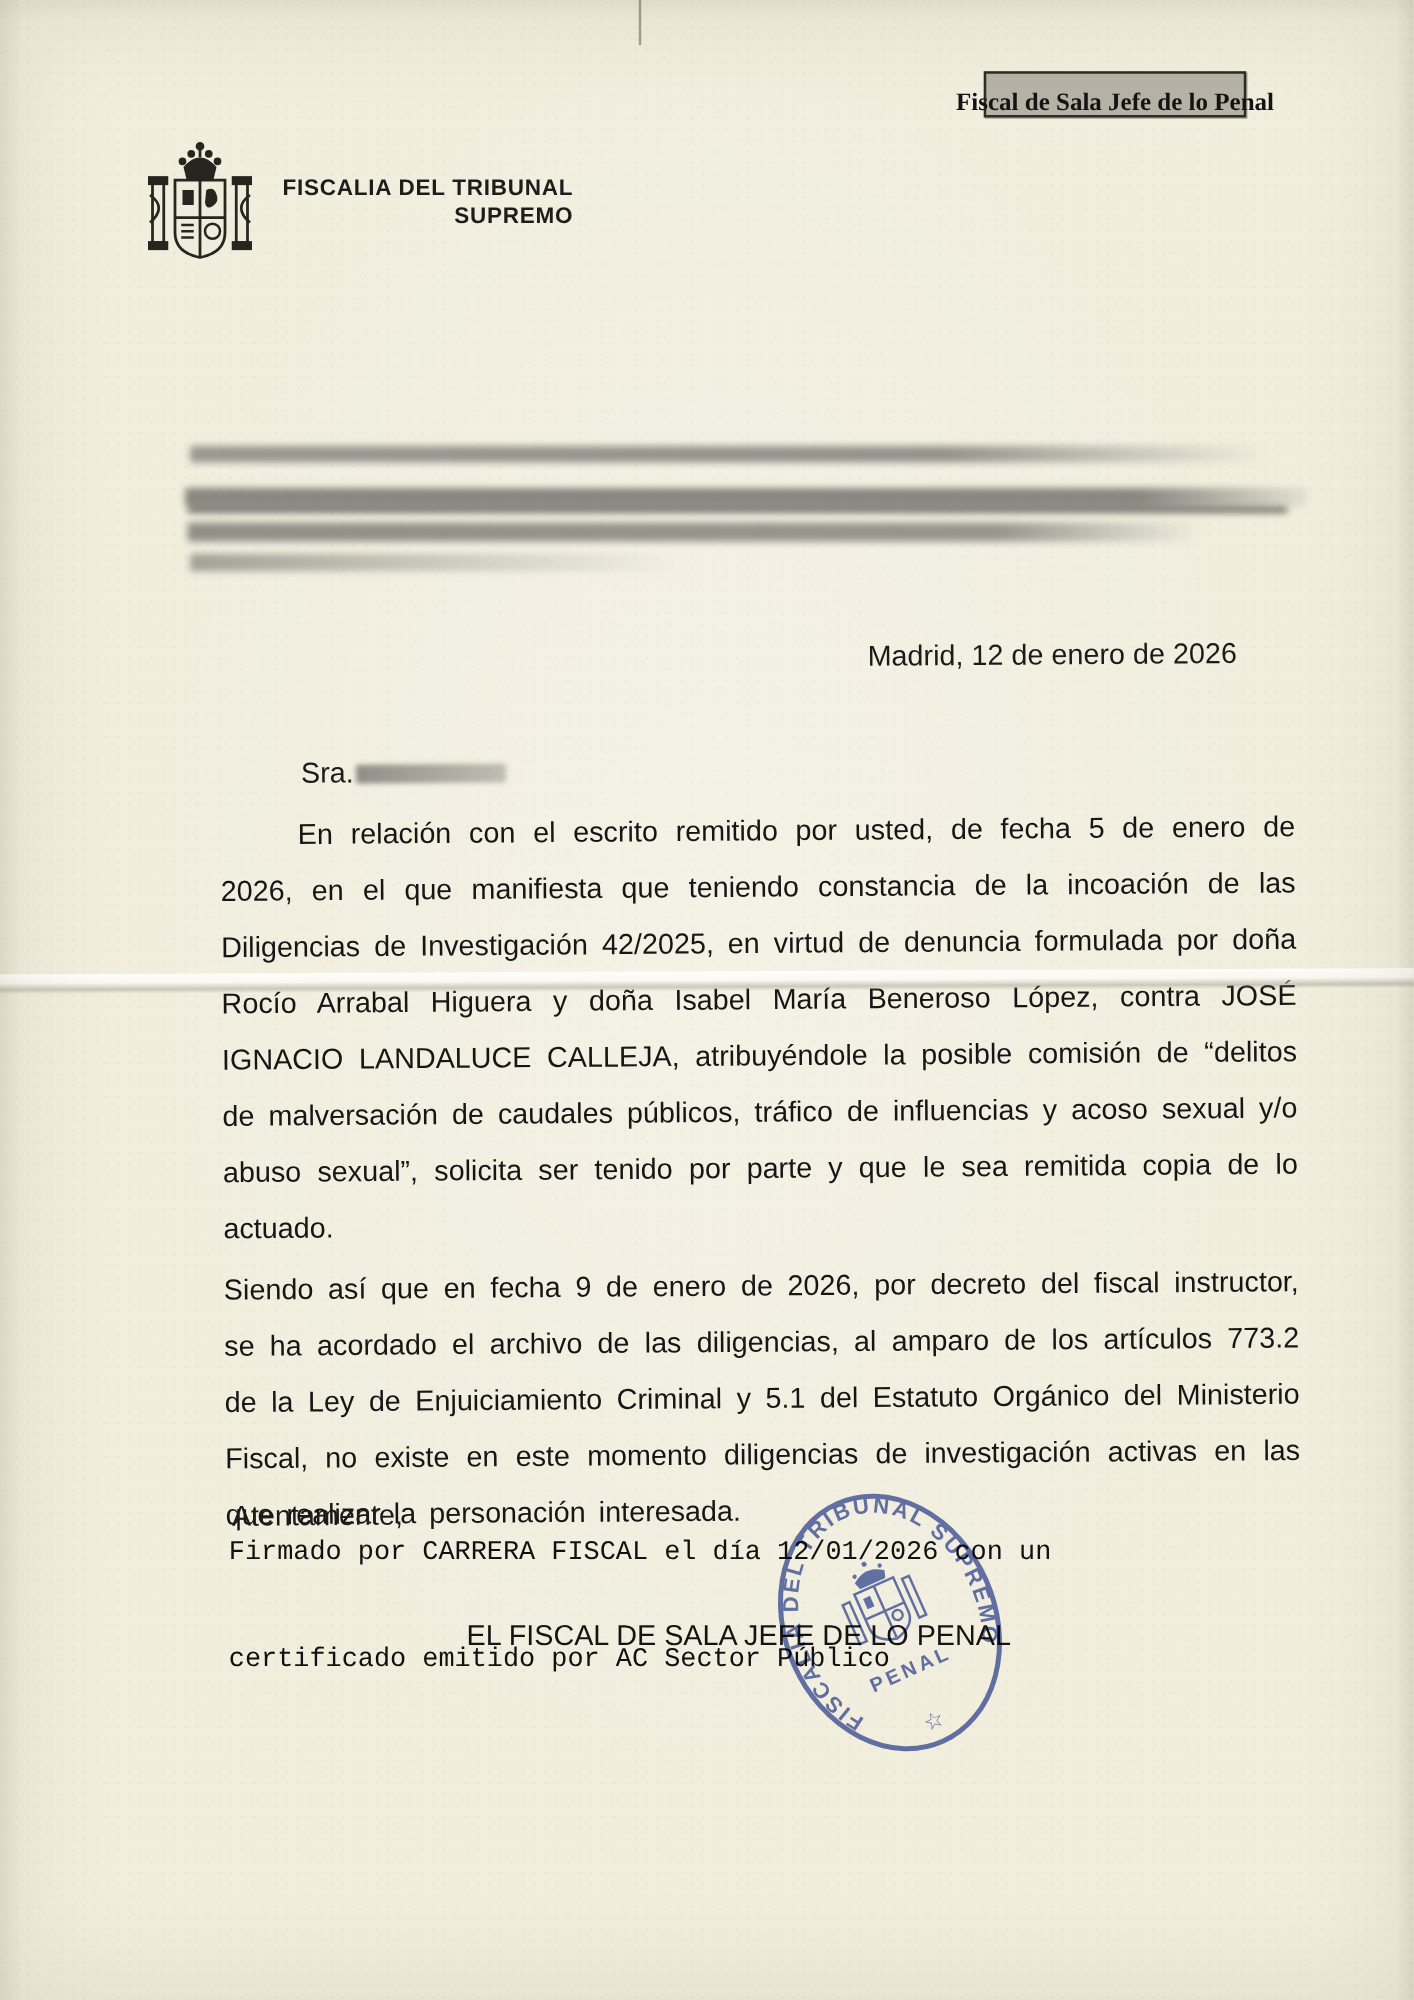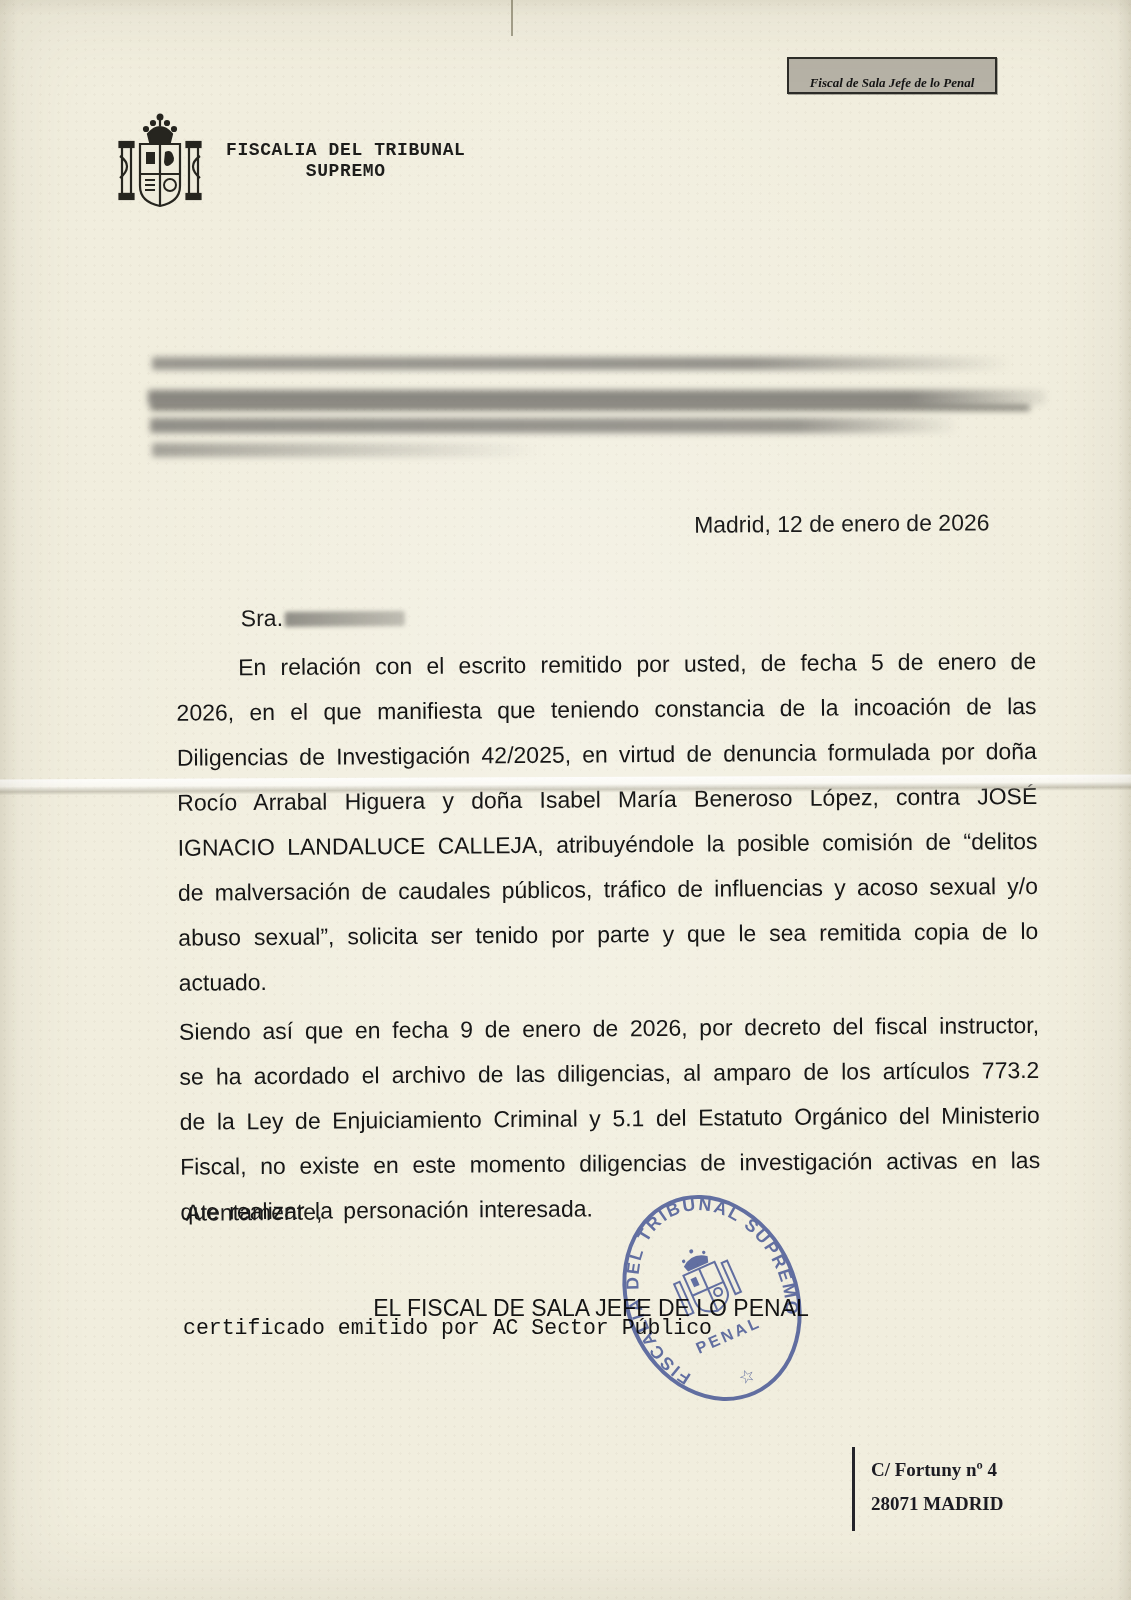--- a/index.html
+++ b/index.html
@@ -25,27 +25,27 @@
     background:rgba(100,95,70,0.55);filter:blur(0.4px);}
   .crease{position:absolute;left:0;top:777px;width:1131px;height:16px;
     background:linear-gradient(to bottom, rgba(255,255,255,0.85) 0%, rgba(255,255,255,0.55) 45%, rgba(140,136,122,0.38) 78%, rgba(140,136,122,0) 100%);
     transform:rotate(-0.25deg);pointer-events:none;}
 
   
   .office-box{position:absolute;left:787px;top:57px;width:210px;height:37px;
     background:#b6b2a6;border:2px solid #2c2c28;box-sizing:border-box;
     display:flex;align-items:center;justify-content:center;
     box-shadow:1px 1px 0 rgba(60,58,50,0.4);}
-  .office-box span{font-family:"Liberation Serif", serif;font-style:italic;font-weight:bold;
-    font-size:13px;color:#141414;white-space:nowrap;margin-top:14px;}
+  .office-box span{font-family:"Liberation Serif", serif;font-weight:bold;
+    font-size:20px;color:#141414;white-space:nowrap;margin-top:14px;}
 
   
   .letterhead{position:absolute;left:110px;top:112px;display:flex;align-items:flex-start;}
-  .org{margin-left:16px;margin-top:28px;font-family:Liberation Mono, monospace;
-    font-weight:bold;font-size:18px;letter-spacing:0.6px;color:#1d1d1b;text-align:center;}
+  .org{margin-left:16px;margin-top:28px;font-family:Liberation Sans, sans-serif;
+    font-weight:bold;font-size:18px;letter-spacing:0.6px;color:#1d1d1b;text-align:right;}
   .org .l1{white-space:nowrap;}
   .org .l2{margin-top:1px;}
 
   
   .redactions{position:absolute;left:0;top:0;filter:blur(3px);}
   .rbar{position:absolute;border-radius:2px;}
   .r1{left:152px;top:357px;width:860px;height:13px;
       background:linear-gradient(to right, rgba(125,123,118,0.75) 0%, rgba(125,123,118,0.8) 70%, rgba(125,123,118,0) 100%);}
   .r2{left:148px;top:390px;width:898px;height:15px;
       background:linear-gradient(to right, rgba(118,116,111,0.85) 0%, rgba(118,116,111,0.85) 85%, rgba(118,116,111,0.1) 100%);}
@@ -150,20 +150,21 @@
     <div class="date-line">Madrid, 12 de enero de 2026</div>
 
     <div class="salutation"><span>Sra.</span><span class="r-name"></span></div>
 
     <div class="para p1">En relación con el escrito remitido por usted, de fecha 5 de enero de 2026, en el que manifiesta que teniendo constancia de la incoación de las Diligencias de Investigación 42/2025, en virtud de denuncia formulada por doña Rocío Arrabal Higuera y doña Isabel María Beneroso López, contra JOSÉ IGNACIO LANDALUCE CALLEJA, atribuyéndole la posible comisión de “delitos de malversación de caudales públicos, tráfico de influencias y acoso sexual y/o abuso sexual”, solicita ser tenido por parte y que le sea remitida copia de lo actuado.</div>
     <div class="para p2">Siendo así que en fecha 9 de enero de 2026, por decreto del fiscal instructor, se ha acordado el archivo de las diligencias, al amparo de los artículos 773.2 de la Ley de Enjuiciamiento Criminal y 5.1 del Estatuto Orgánico del Ministerio Fiscal, no existe en este momento diligencias de investigación activas en las que realizar la personación interesada.</div>
 
     <div class="closing">Atentamente,</div>
   </div>
 
+  <div class="sig-mono sm1">Firmado por CARRERA FISCAL el día 12/01/2026 con un</div>
   <div class="sig-mono sm2">certificado emitido por AC Sector Público</div>
   <div class="sig-title">EL FISCAL DE SALA JEFE DE LO PENAL</div>
 
   <svg class="stamp" viewBox="0 0 234 272">
     <g transform="rotate(-24 117 136)" fill="none" stroke="#5263ae">
       <ellipse cx="117" cy="136" rx="84" ry="104" stroke-width="4"></ellipse>
       <path id="ringPath" d="M 68.5 199.6 A 70 90 0 1 1 166.5 199.6" stroke="none"></path>
       <text font-family="Liberation Sans, sans-serif" font-size="17.5" font-weight="bold" fill="#5263ae" stroke="none" letter-spacing="2">
         <textPath href="#ringPath" startOffset="2" textLength="368" lengthAdjust="spacingAndGlyphs">FISCALIA DEL TRIBUNAL SUPREMO</textPath>
       </text>
@@ -181,19 +182,15 @@
         <rect x="105" y="110" width="6" height="9" fill="#5263ae" stroke="none"></rect>
         <circle cx="125" cy="133" r="4"></circle>
       </g>
       <text x="117" y="182" text-anchor="middle" font-family="Liberation Sans, sans-serif" font-size="16" font-weight="bold" letter-spacing="3" fill="#5263ae" stroke="none">PENAL</text>
       <text x="117" y="228" text-anchor="middle" font-size="18" fill="#5263ae" stroke="none">☆</text>
     </g>
   </svg>
 
   <div class="crease"></div>
 
-  <div class="footer-address">
-    <div>C/ Fortuny nº 4</div>
-    <div>28071 MADRID</div>
-  </div>
 
   <div class="vignette"></div>
 </div>
 
 </body></html>

